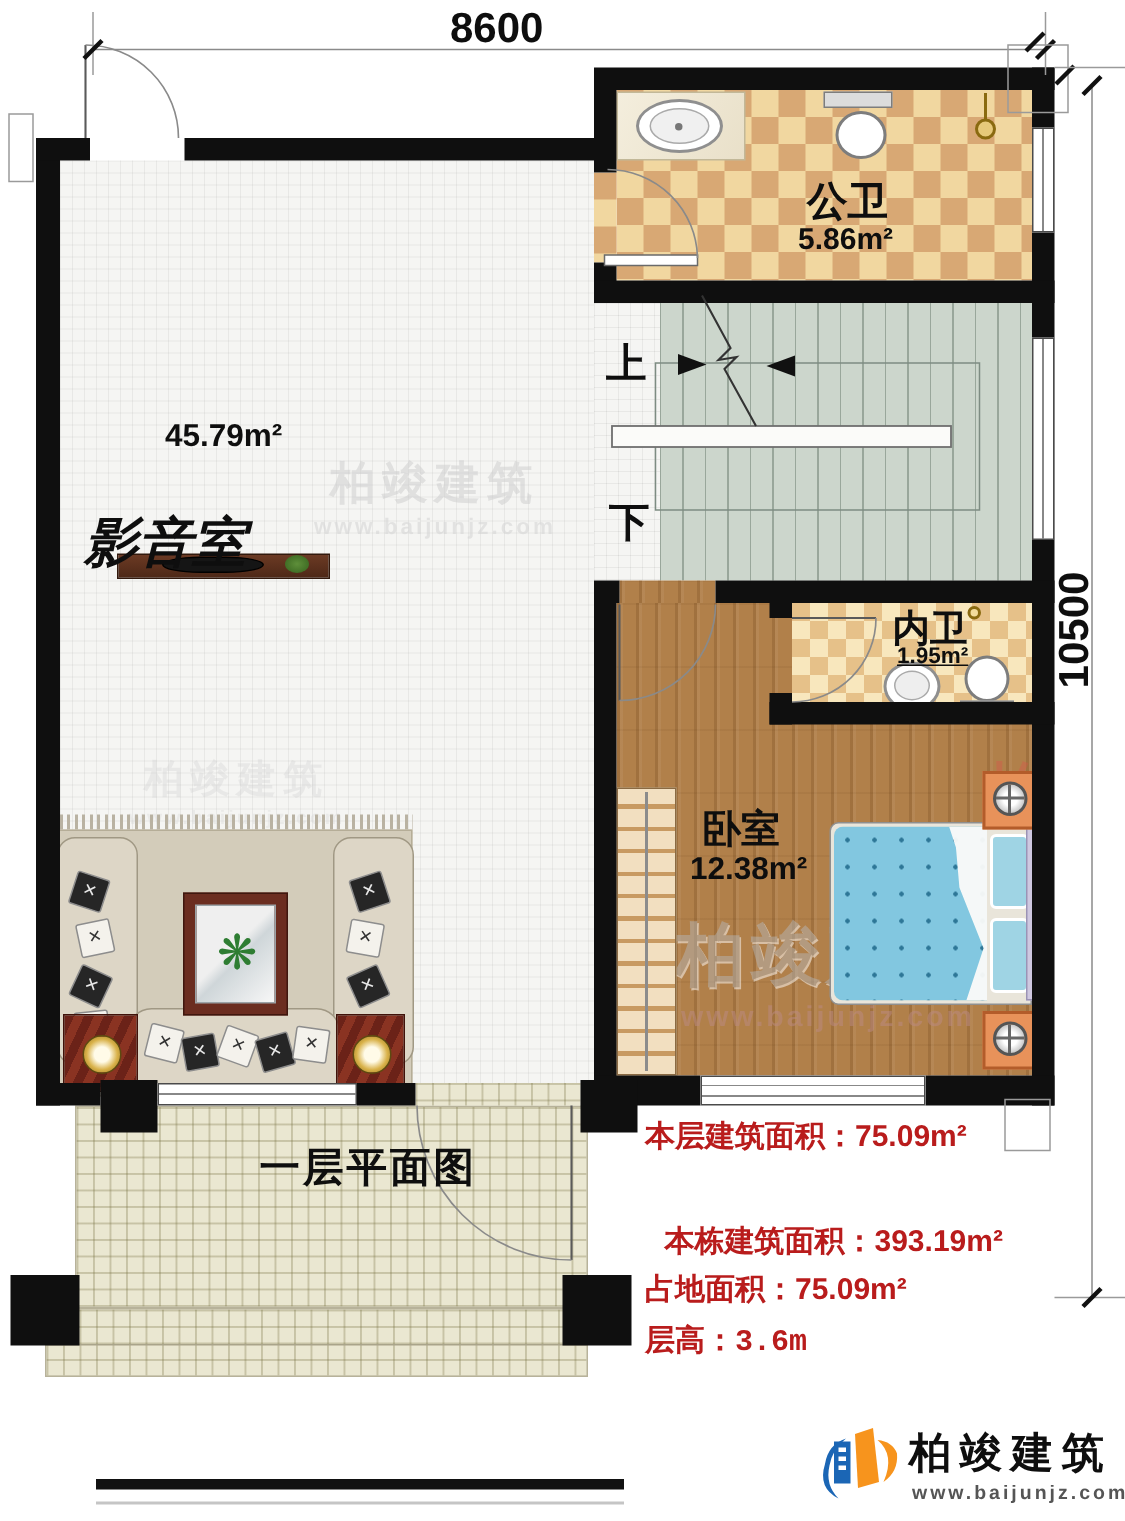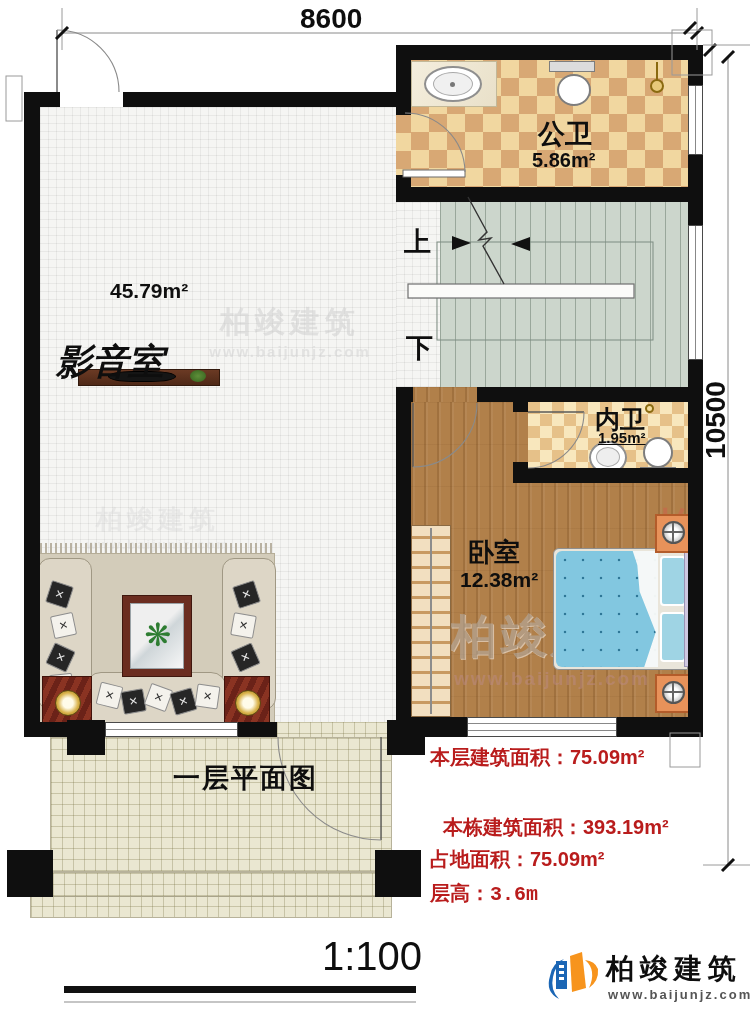--- a/index.html
+++ b/index.html
@@ -233,21 +233,20 @@
   <div class="rlabel" style="left:406px;top:334px;font-size:27px;">下</div>
 
   <div class="rlabel" style="left:300px;top:4px;width:70px;font-size:28px;">8600</div>
   <div class="rlabel" style="left:666px;top:405px;width:100px;height:30px;text-align:center;font-size:28px;line-height:30px;transform:rotate(-90deg);">10500</div>
 
   <div class="statline" style="left:430px;top:744px;">本层建筑面积：75.09m²</div>
   <div class="statline" style="left:443px;top:778px;margin-top:36px;">本栋建筑面积：393.19m²</div>
   <div class="statline" style="left:430px;top:846px;">占地面积：75.09m²</div>
   <div class="statline" style="left:430px;top:880px;font-family:Liberation Mono, monospace;">层高：3.6m</div>
 
-  <div class="rlabel" style="left:322px;top:934px;font-size:40px;font-weight:normal;">1:100</div>
   <div class="abs" style="left:64px;top:986px;width:352px;height:7px;background:#111;"></div>
   <div class="abs" style="left:64px;top:1001px;width:352px;height:2px;background:#c5c5c5;"></div>
 
   <div class="abs" style="left:540px;top:946px;width:205px;height:60px;">
     <svg width="60" height="54" viewBox="0 0 60 54" style="position:absolute;left:0;top:2px;">
       <path d="M10,28 Q5,44 19,51 Q10,42 13,29 Q15,18 24,11 Q12,15 10,28 Z" fill="#1b66b5"></path>
       <rect x="16" y="13" width="11" height="28" fill="#1b66b5"></rect>
       <rect x="19" y="17" width="5" height="3" fill="#fff"></rect>
       <rect x="19" y="23" width="5" height="3" fill="#fff"></rect>
       <rect x="19" y="29" width="5" height="3" fill="#fff"></rect>

